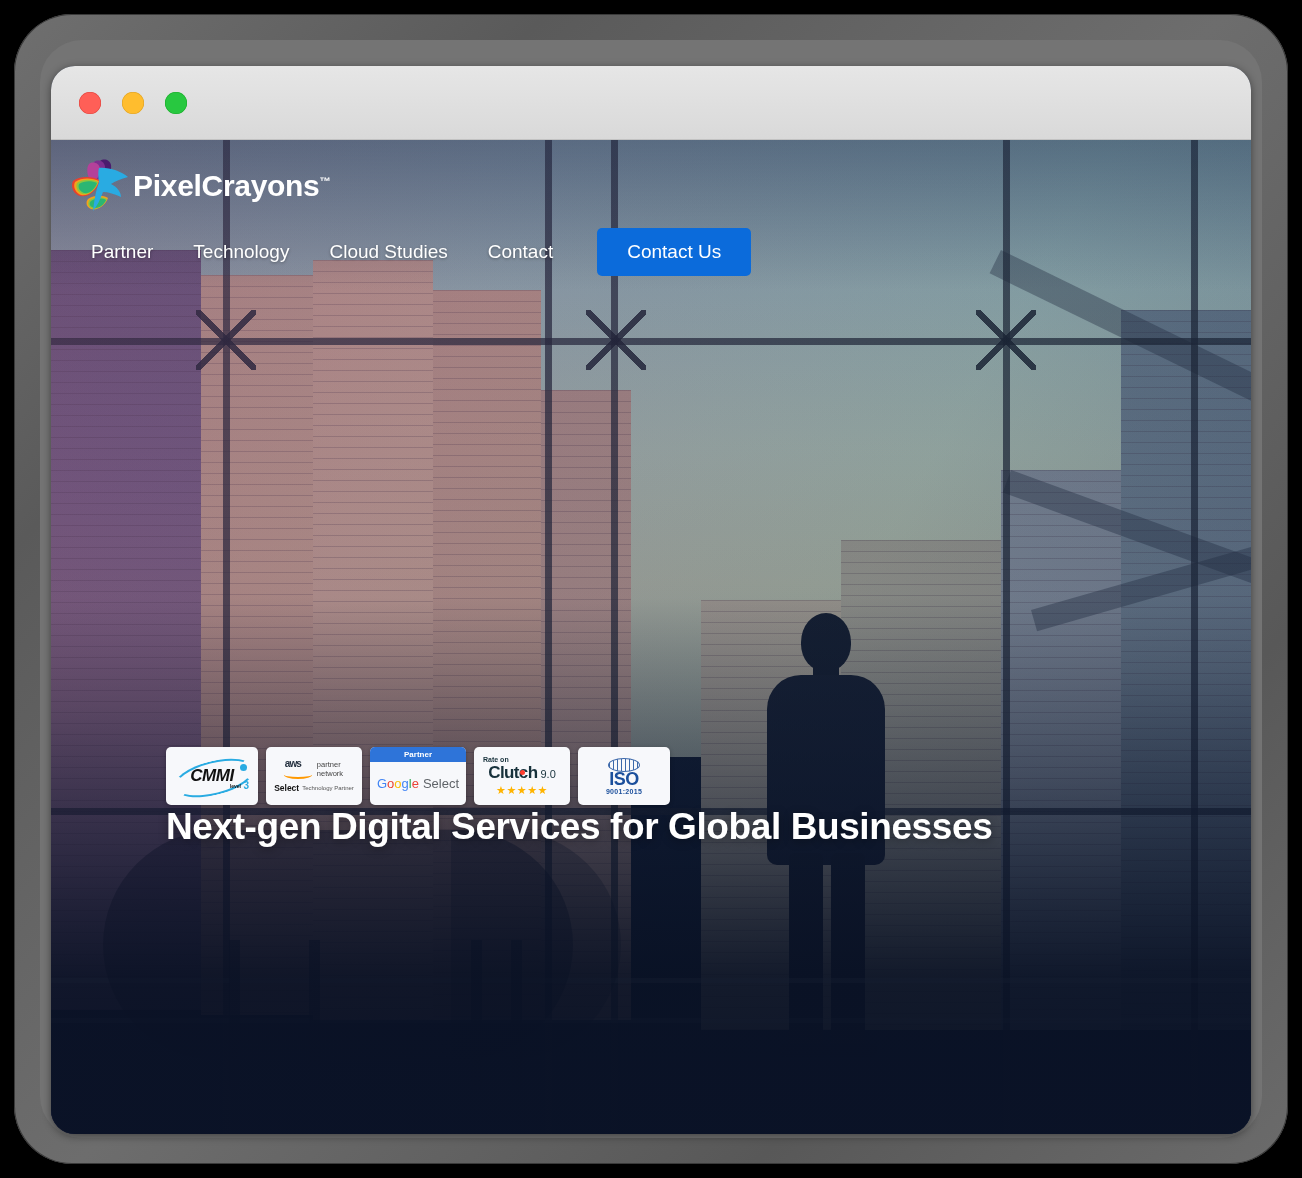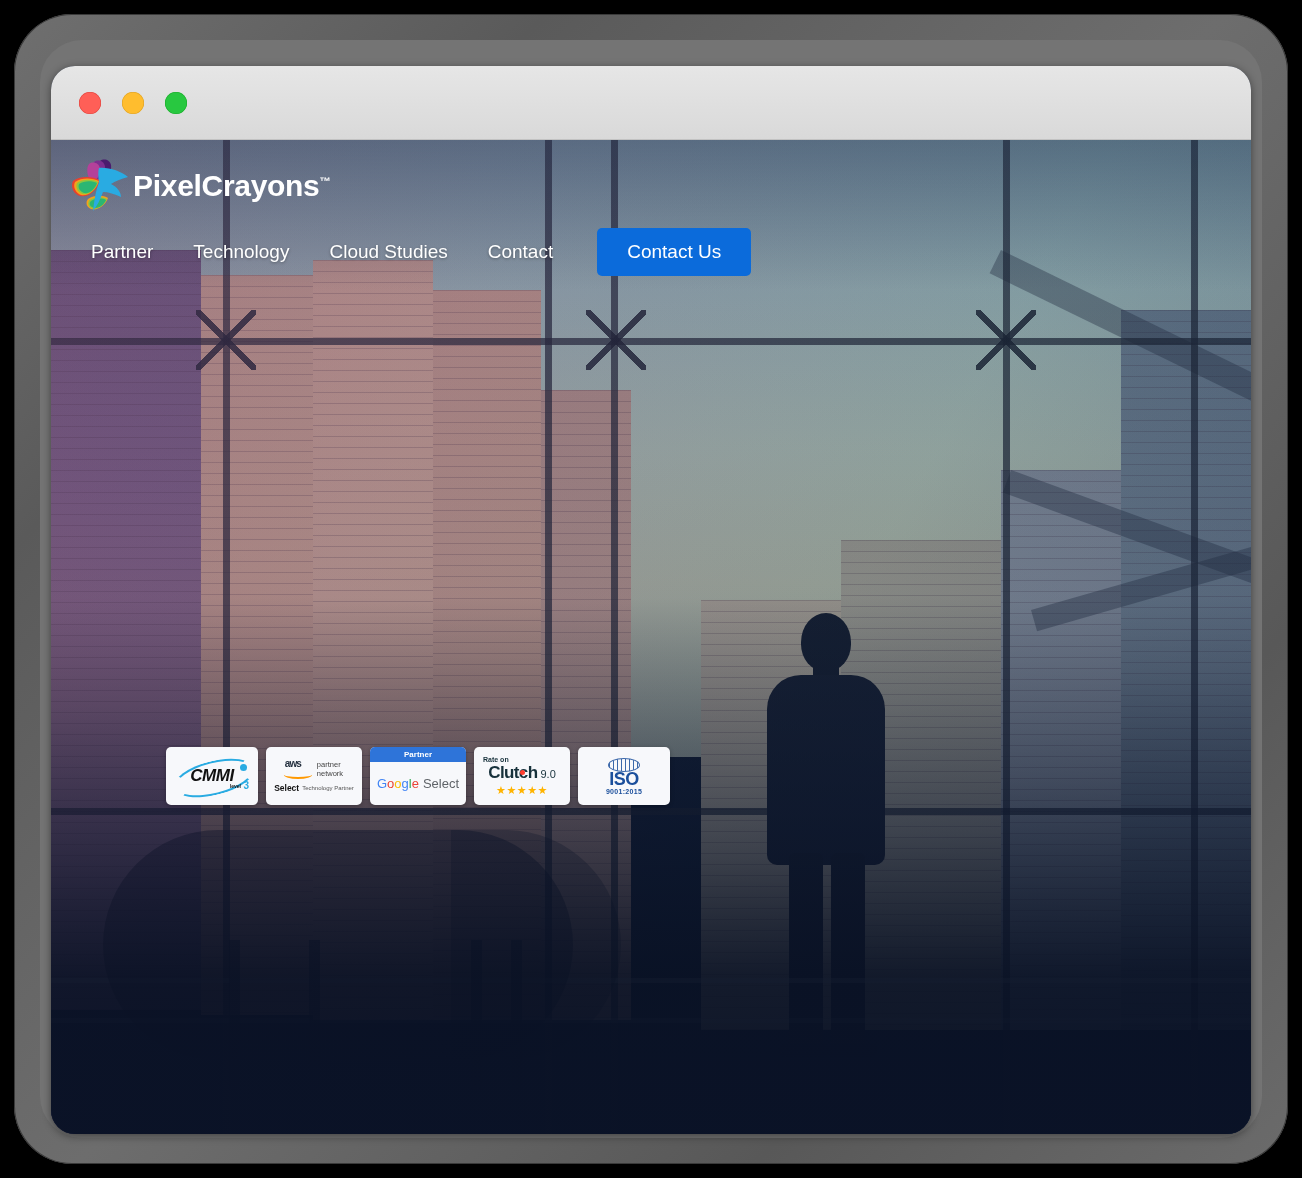--- a/index.html
+++ b/index.html
@@ -419,16 +419,17 @@
           <div class="cl-stars">★★★★★</div>
         </div>
 
         <div class="badge">
           <div class="iso-globe"></div>
           <div class="iso-text">ISO</div>
           <div class="iso-sub">9001:2015</div>
         </div>
       </div>
 
+      <h1 id="headline">Next-gen Digital Services for Global Businesses</h1>
 
     </div>
   </div>
 </div>
 
 </body></html>

